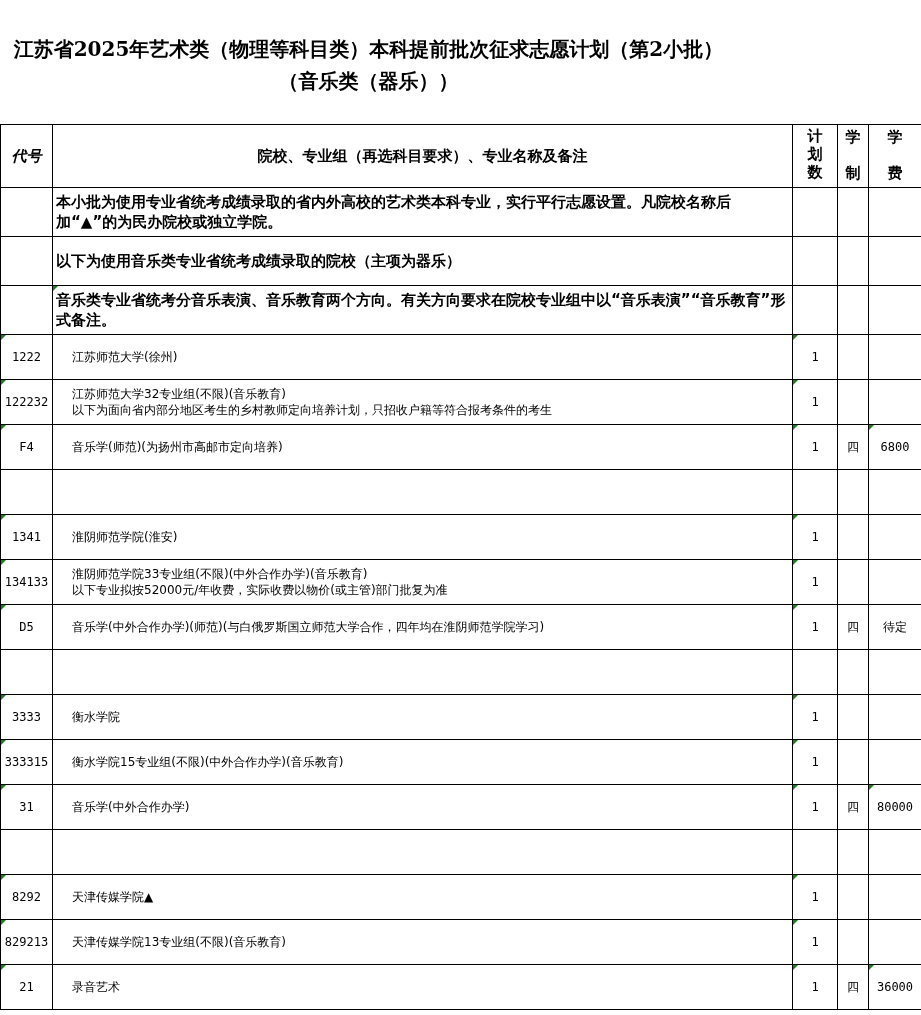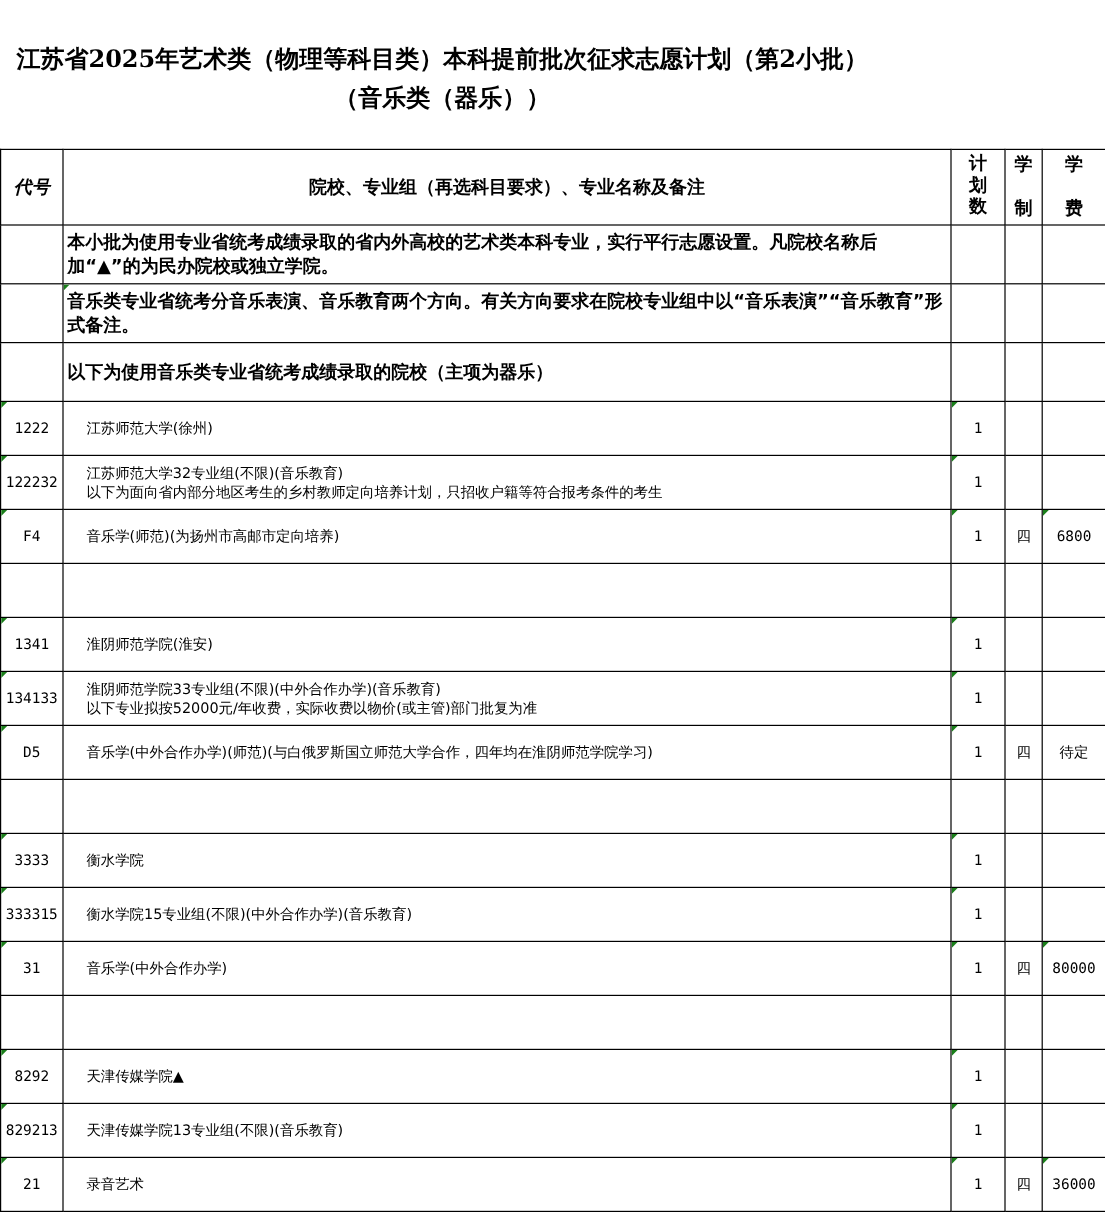--- a/index.html
+++ b/index.html
@@ -59,28 +59,28 @@
   <tbody id="tbody">
     <tr class="note">
       <td></td>
       <td class="notetext">本小批为使用专业省统考成绩录取的省内外高校的艺术类本科专业，实行平行志愿设置。凡院校名称后加“▲”的为民办院校或独立学院。</td>
       <td></td>
         <td></td>
         <td></td>
     </tr>
     <tr class="note">
       <td></td>
+      <td class="notetext">以下为使用音乐类专业省统考成绩录取的院校（主项为器乐）</td>
+      <td></td>
+        <td></td>
+        <td></td>
+    </tr>
+    <tr class="note">
+      <td></td>
       <td class="notetext flag">音乐类专业省统考分音乐表演、音乐教育两个方向。有关方向要求在院校专业组中以“音乐表演”“音乐教育”形式备注。</td>
-      <td></td>
-        <td></td>
-        <td></td>
-    </tr>
-    <tr class="note">
-      <td></td>
-      <td class="notetext">以下为使用音乐类专业省统考成绩录取的院校（主项为器乐）</td>
       <td></td>
         <td></td>
         <td></td>
     </tr>
   <tr class="r">
         <td class="code flag">1222</td>
         <td class="name">
           <div>江苏师范大学(徐州)</div>
         </td>
         <td class="num flag">1</td>

